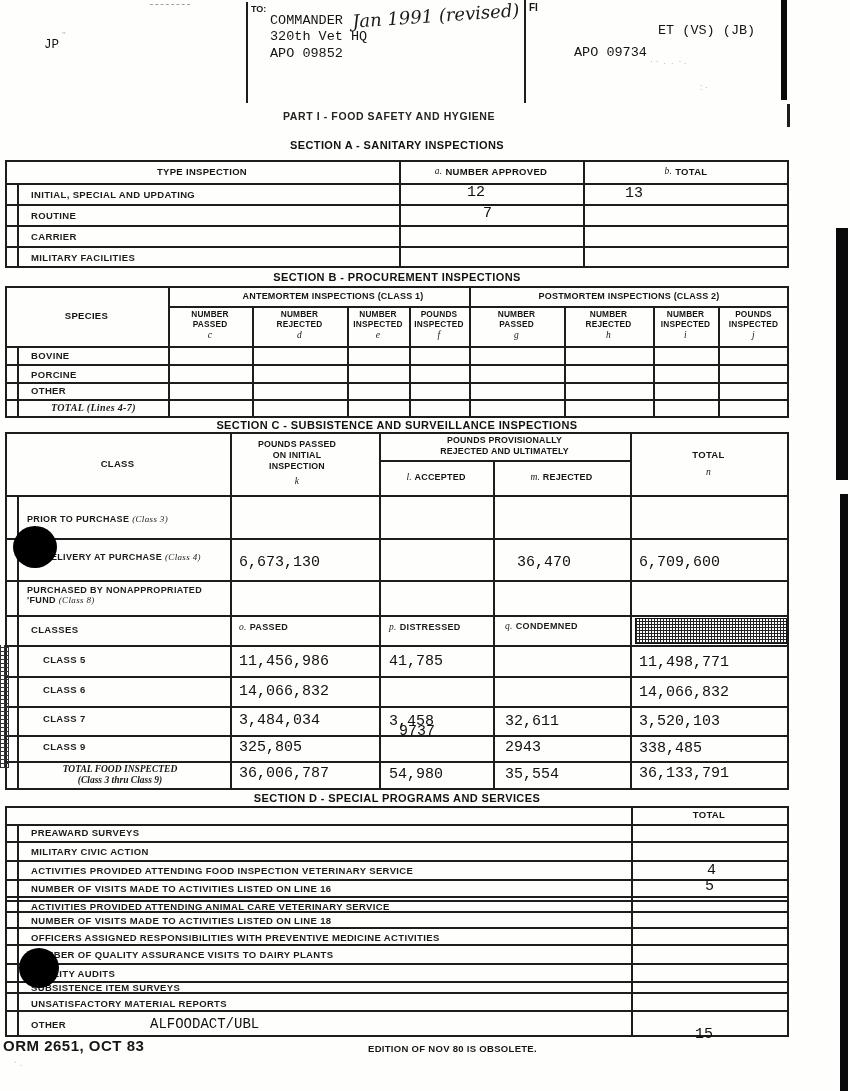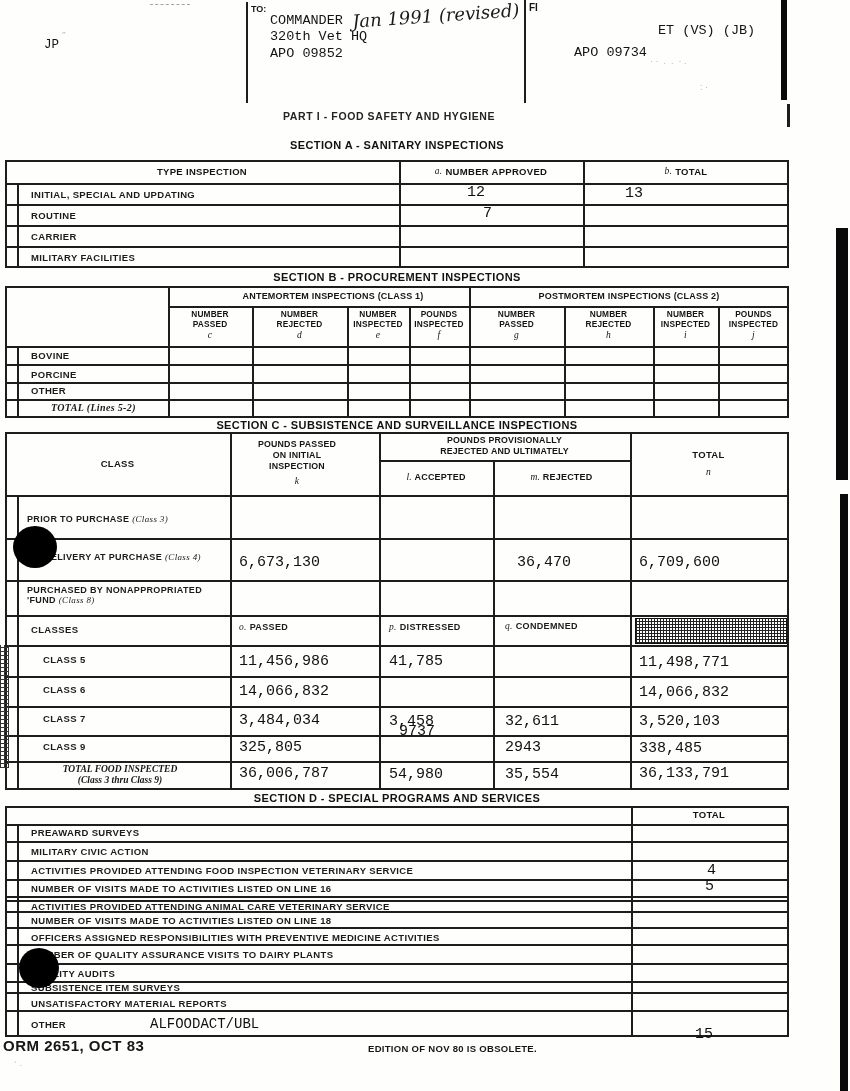--- a/index.html
+++ b/index.html
@@ -104,20 +104,21 @@
     <div class="vline" style="left:163px;top:0;height:132px;"></div>
     <div class="vline" style="left:247px;top:20px;height:112px;"></div>
     <div class="vline" style="left:342px;top:20px;height:112px;"></div>
     <div class="vline" style="left:404px;top:20px;height:112px;"></div>
     <div class="vline" style="left:464px;top:0;height:132px;"></div>
     <div class="vline" style="left:559px;top:20px;height:112px;"></div>
     <div class="vline" style="left:648px;top:20px;height:112px;"></div>
     <div class="vline" style="left:713px;top:20px;height:112px;"></div>
     <div class="vline" style="left:12px;top:60px;height:70px;width:1.5px;"></div>
 
+    <div class="cell hdr" style="left:0;top:0;width:163px;height:60px;">SPECIES</div>
     <div class="cell hsm" style="left:163px;top:0;width:330px;height:20px;font-size:9px;">ANTEMORTEM INSPECTIONS (CLASS 1)</div>
     <div class="cell hsm" style="left:464px;top:0;width:320px;height:20px;font-size:9px;">POSTMORTEM INSPECTIONS (CLASS 2)</div>
 
     <div class="cell hsm" style="left:163px;top:20px;width:84px;height:40px;flex-direction:column;">
       <span>NUMBER</span>
         <span>PASSED</span>
         <span class="itlet">c</span>
     </div>
     <div class="cell hsm" style="left:247px;top:20px;width:95px;height:40px;flex-direction:column;">
       <span>NUMBER</span>
@@ -151,21 +152,21 @@
     </div>
     <div class="cell hsm" style="left:713px;top:20px;width:71px;height:40px;flex-direction:column;">
       <span>POUNDS</span>
         <span>INSPECTED</span>
         <span class="itlet">j</span>
     </div>
 
     <div class="rowlbl" style="left:26px;top:64px;">BOVINE</div>
     <div class="rowlbl" style="left:26px;top:83px;">PORCINE</div>
     <div class="rowlbl" style="left:26px;top:99px;">OTHER</div>
-    <div class="rowlbl it" style="left:46px;top:116px;font-family:'Liberation Serif',serif;font-size:10px;font-weight:700;">TOTAL (Lines 5-2)</div>
+    <div class="rowlbl it" style="left:46px;top:116px;font-family:'Liberation Serif',serif;font-size:10px;font-weight:700;">TOTAL (Lines 4-7)</div>
   </div>
 
   <div class="sec-title" style="left:5px;top:419px;">SECTION C - SUBSISTENCE AND SURVEILLANCE INSPECTIONS</div>
 
   <div class="abs" style="left:5px;top:432px;width:784px;height:358px;">
     <div class="hline" style="left:0;top:0;width:784px;"></div>
     <div class="hline" style="left:0;top:356px;width:784px;"></div>
     <div class="vline" style="left:0;top:0;height:358px;"></div>
     <div class="vline" style="left:782px;top:0;height:358px;"></div>
     <div class="vline" style="left:225px;top:0;height:358px;"></div>

